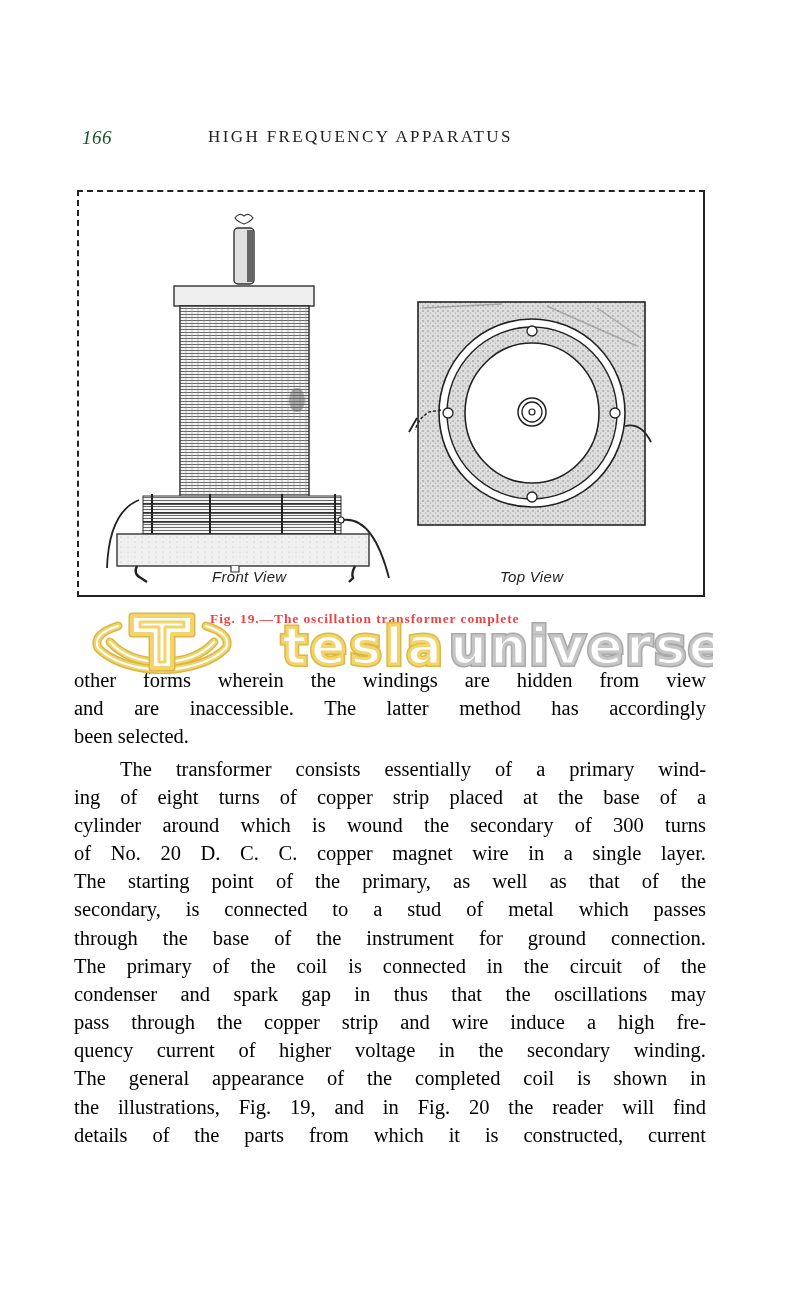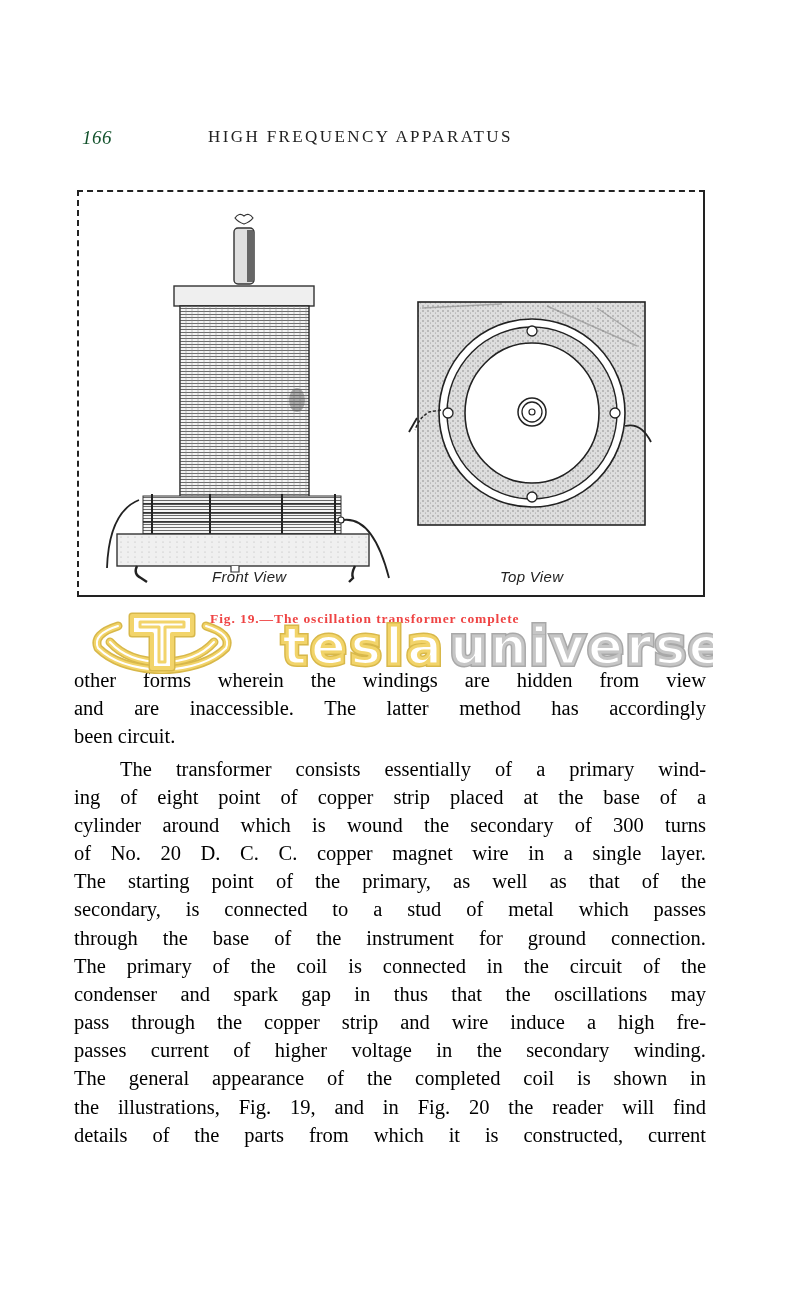--- a/index.html
+++ b/index.html
@@ -104,33 +104,33 @@
   </g>
 </svg>
 
 <div class="abs view-label front-label">Front View</div>
 <div class="abs view-label top-label">Top View</div>
 
 <div class="abs caption">Fig. 19.—The oscillation transformer complete</div>
 
 <div class="abs body-line" style="top:666px">other forms wherein the windings are hidden from view</div>
 <div class="abs body-line" style="top:694px">and are inaccessible.  The latter method has accordingly</div>
-<div class="abs body-line last" style="top:722px">been circuit.</div>
+<div class="abs body-line last" style="top:722px">been selected.</div>
 
 <div class="abs body-line indent" style="top:755px">The transformer consists essentially of a primary wind-</div>
-<div class="abs body-line" style="top:783px">ing of eight point of copper strip placed at the base of a</div>
+<div class="abs body-line" style="top:783px">ing of eight turns of copper strip placed at the base of a</div>
 <div class="abs body-line" style="top:811px">cylinder around which is wound the secondary of 300 turns</div>
 <div class="abs body-line" style="top:839px">of No. 20 D. C. C. copper magnet wire in a single layer.</div>
 <div class="abs body-line" style="top:867px">The starting point of the primary, as well as that of the</div>
 <div class="abs body-line" style="top:895px">secondary, is connected to a stud of metal which passes</div>
 <div class="abs body-line" style="top:924px">through the base of the instrument for ground connection.</div>
 <div class="abs body-line" style="top:952px">The primary of the coil is connected in the circuit of the</div>
 <div class="abs body-line" style="top:980px">condenser and spark gap in thus that the oscillations may</div>
 <div class="abs body-line" style="top:1008px">pass through the copper strip and wire induce a high fre-</div>
-<div class="abs body-line" style="top:1036px">passes current of higher voltage in the secondary winding.</div>
+<div class="abs body-line" style="top:1036px">quency current of higher voltage in the secondary winding.</div>
 <div class="abs body-line" style="top:1064px">The general appearance of the completed coil is shown in</div>
 <div class="abs body-line" style="top:1093px">the illustrations, Fig. 19, and in Fig. 20 the reader will find</div>
 <div class="abs body-line" style="top:1121px">details of the parts from which it is constructed, current</div>
 
 <svg class="abs watermark" viewBox="0 0 625 62" xmlns="http://www.w3.org/2000/svg">
   <g fill="none" stroke-linecap="round" stroke-linejoin="round">
 
     <g stroke="#d8b84a" stroke-width="9">
       <path d="M30 14 Q4 22 10 36 Q30 56 74 58 Q118 56 138 36 Q144 22 118 14"></path>
       <path d="M22 30 Q40 50 74 50 Q108 50 126 30"></path>

